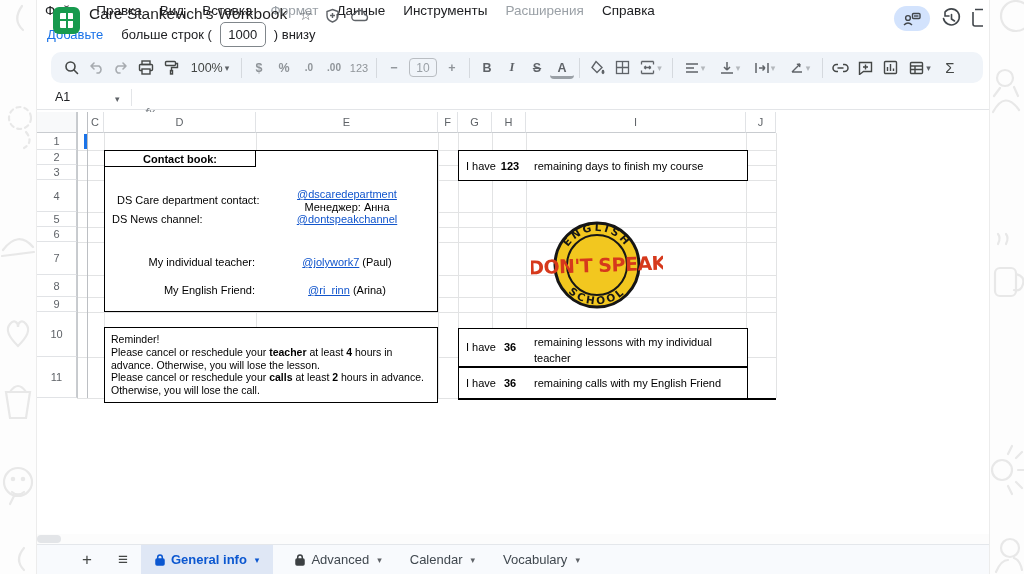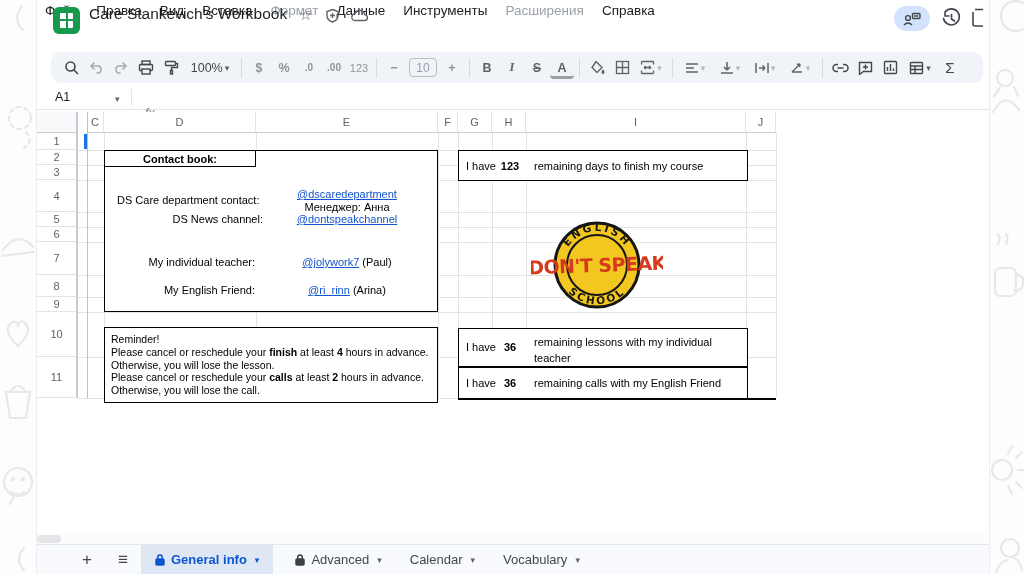--- a/index.html
+++ b/index.html
@@ -319,30 +319,30 @@
       </div>
     <div class="abs frozen1"></div>
     <div class="abs frozen2"></div>
     <div class="abs selmark"></div>
 
     <div class="bbox" style="left:67px;top:150px;width:334px;height:162px"></div>
     <div class="bbox" style="left:67px;top:150px;width:152px;height:17px;display:flex;align-items:center;justify-content:center;font-size:11px;font-weight:bold;z-index:3">Contact book:</div>
     <div class="cell-text" style="left:80px;top:194px;width:138px;text-align:center;z-index:3">DS Care department contact:</div>
     <div class="cell-text lnk" style="left:219px;top:188px;width:182px;text-align:center;z-index:3">@dscaredepartment</div>
     <div class="cell-text" style="left:219px;top:201px;width:182px;text-align:center;z-index:3">Менеджер: Анна</div>
-    <div class="cell-text" style="left:88px;top:213px;width:138px;text-align:right;z-index:3">DS News channel:</div>
+    <div class="cell-text" style="left:75px;top:213px;width:138px;text-align:left;z-index:3">DS News channel:</div>
     <div class="cell-text lnk" style="left:219px;top:213px;width:182px;text-align:center;z-index:3">@dontspeakchannel</div>
     <div class="cell-text" style="left:80px;top:256px;width:138px;text-align:right;z-index:3">My individual teacher:</div>
     <div class="cell-text" style="left:219px;top:256px;width:182px;text-align:center;z-index:3"><span class="lnk">@jolywork7</span><span> (Paul)</span></div>
     <div class="cell-text" style="left:80px;top:284px;width:138px;text-align:right;z-index:3">My English Friend:</div>
     <div class="cell-text" style="left:219px;top:284px;width:182px;text-align:center;z-index:3"><span class="lnk">@ri_rinn</span><span> (Arina)</span></div>
 
     <div class="bbox rem" style="left:67px;top:327px;width:334px;height:76px">
       <span>Reminder!</span><br>
-      <span>Please cancel or reschedule your </span><span class="bold">finish</span><span> at least </span><span class="bold">4</span><span> hours in advance. Otherwise, you will lose the lesson.</span><br>
+      <span>Please cancel or reschedule your </span><span class="bold">teacher</span><span> at least </span><span class="bold">4</span><span> hours in advance. Otherwise, you will lose the lesson.</span><br>
       <span>Please cancel or reschedule your </span><span class="bold">calls</span><span> at least </span><span class="bold">2</span><span> hours in advance. Otherwise, you will lose the call.</span>
     </div>
 
     <div class="bbox" style="left:421px;top:150px;width:290px;height:31px">
       <span class="cell-text" style="left:7px;top:9px">I have</span>
       <span class="cell-text bold" style="left:34px;top:9px;width:34px;text-align:center">123</span>
       <span class="cell-text" style="left:75px;top:9px">remaining days to finish my course</span>
     </div>
 
     <div class="bbox" style="left:421px;top:328px;width:290px;height:39px">
@@ -366,20 +366,26 @@
       </defs>
       <text font-size="10.5" font-weight="bold" fill="#161616" letter-spacing="2.5" font-family="DejaVu Sans, sans-serif">
         <textPath href="#arcTop" startOffset="50%" text-anchor="middle">ENGLISH</textPath>
       </text>
       <text font-size="10.5" font-weight="bold" fill="#161616" letter-spacing="2.5" font-family="DejaVu Sans, sans-serif">
         <textPath href="#arcBot" startOffset="50%" text-anchor="middle">SCHOOL</textPath>
       </text>
       <text x="66" y="60" text-anchor="middle" font-size="19" font-weight="800" fill="#d6391c" font-family="DejaVu Sans, sans-serif" transform="rotate(-2 66 54)" letter-spacing="-0.5">DON'T SPEAK</text>
     </svg>
 
+    <div class="addrow">
+      <span class="addbtn">Добавьте</span>
+      <span>больше строк (</span>
+      <input class="rows-input" value="1000" style="">
+      <span>) внизу</span>
+    </div>
 
     <div class="abs" style="left:0;top:534px;width:954px;height:10px;background:#fcfcfc">
       <div style="position:absolute;left:0;top:1px;width:24px;height:8px;background:#e3e5e8;border-radius:4px"></div>
     </div>
 
     <div class="abs tabbar">
       <div class="tabtool" style="margin-left:32px">+</div>
       <div class="tabtool">≡</div>
       <div class="stab active" style="margin-left:0">
         <svg width="10" height="12" viewBox="0 0 10 12" fill="none" stroke="#0b57d0" stroke-width="1.5">

